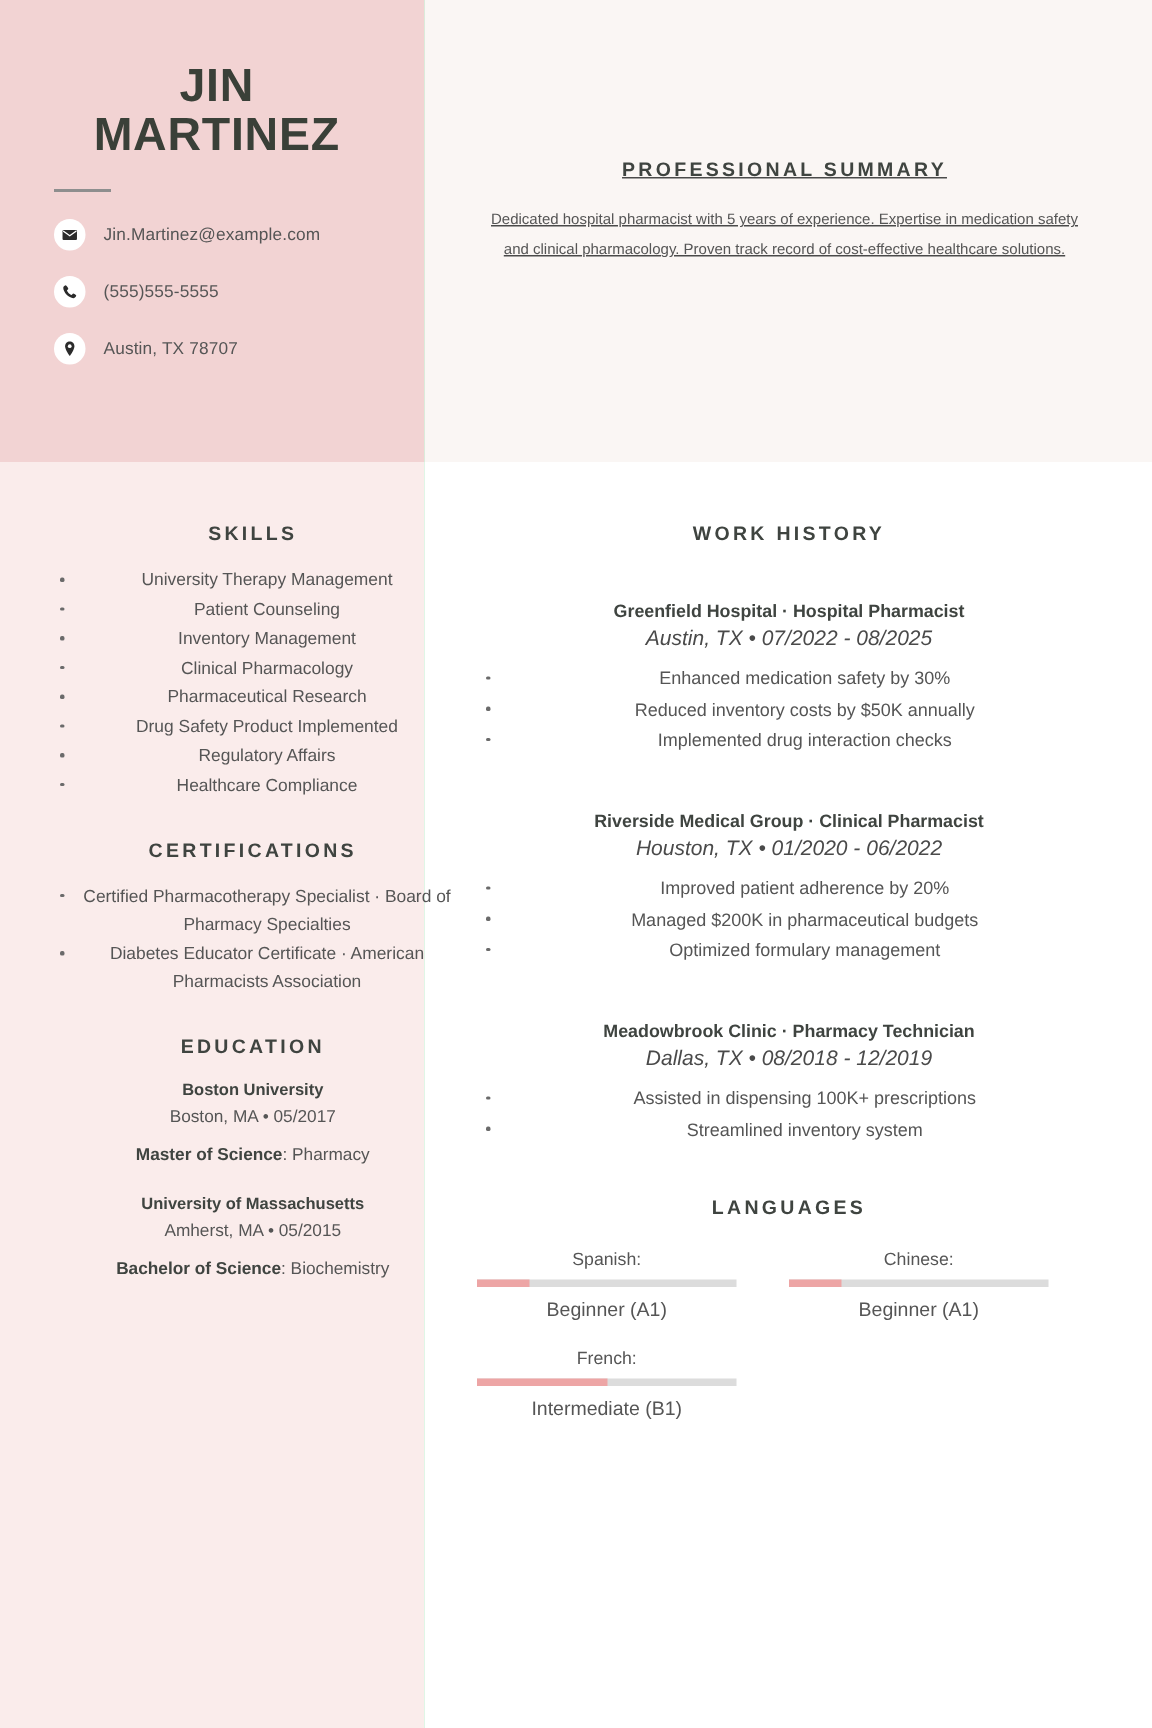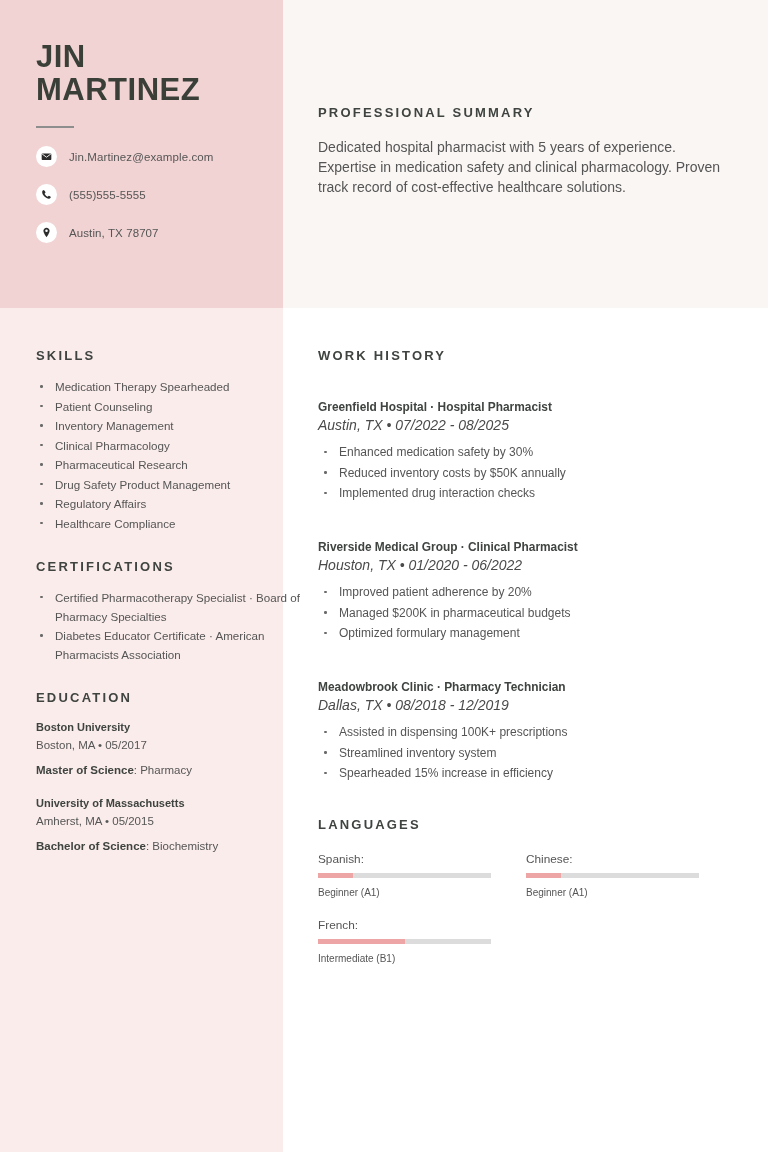--- a/index.html
+++ b/index.html
@@ -3,21 +3,21 @@
 <meta charset="utf-8">
 <style>
   * { margin:0; padding:0; box-sizing:border-box; }
   html, body { width:768px; height:1152px; }
   body {
     font-family:"Liberation Sans", sans-serif;
     background:#ffffff;
     color:#4a4a4a;
     -webkit-font-smoothing:antialiased;
   }
-  .page { position:relative; width:768px; height:1152px; overflow:hidden; background:#86efac; }
+  .page { position:relative; width:768px; height:1152px; overflow:hidden; background:#86efac;text-align:center; }
 
   
   .bg-sidebar-head { position:absolute; left:0; top:0; width:283px; height:308px; background:#f2d3d3; }
   .bg-sidebar-body { position:absolute; left:0; top:308px; width:283px; height:844px; background:#faeceb; }
   .bg-main-head    { position:absolute; left:283px; top:0; width:485px; height:308px; background:#faf6f4; }
   .bg-main-body    { position:absolute; left:283px; top:308px; width:485px; height:844px; background:#ffffff; }
 
   
   .header { position:absolute; left:0; top:0; width:283px; height:308px; padding:40px 30px 0 36px; }
   .name {
@@ -54,41 +54,41 @@
     background:#6a6a6a; border-radius:50%;
   }
 
   .edu-entry { margin-bottom:16px; }
   .edu-school { font-size:11px; font-weight:700; color:#3f4440; line-height:17px; }
   .edu-meta { font-size:11.5px; color:#555; line-height:18px; }
   .edu-degree { font-size:11.5px; color:#555; line-height:18px; margin-top:7px; }
   .edu-degree b { font-weight:700; color:#3f4440; }
 
   
-  .main-head { position:absolute; left:283px; top:0; width:485px; padding:105px 40px 0 35px; }
+  .main-head { position:absolute; left:283px; top:0; width:485px; padding:105px 40px 0 35px;text-decoration:underline; }
   .main-head .sec-head { margin-bottom:17px; }
-  .summary { font-size:14px; line-height:20px; color:#555; }
+  .summary { font-size:10px; line-height:20px; color:#555; }
 
   .main { position:absolute; left:283px; top:308px; width:491px; padding:40px 40px 0 35px; }
   .main-sec { margin-bottom:34px; }
   .main-sec > .sec-head { margin-bottom:18px; }
 
   .job { margin-bottom:20px; }
   .job-title { font-size:11.9px; font-weight:700; color:#3f4440; line-height:18px;margin-top:35px; }
   .job-meta { font-size:14px; font-style:italic; color:#4a4a4a; line-height:18px; margin-bottom:8px; }
   .job .bullets li { font-size:12px; line-height:20px; padding-left:21px; }
   .job .bullets li:before { left:6px; top:8.5px; }
 
   
   .lang-grid { display:flex; flex-wrap:wrap; }
   .lang { width:50%; padding-right:35px; margin-bottom:14px; }
   .lang-name { font-size:11.8px; color:#555; line-height:18px; margin-bottom:5px; }
   .lang-bar { position:relative; width:100%; height:5px; background:#dcdcdc; }
   .lang-fill { position:absolute; left:0; top:0; height:5px; background:#eda5a5; }
-  .lang-level { font-size:10px; color:#555; line-height:18px; margin-top:6px; }
+  .lang-level { font-size:13px; color:#555; line-height:18px; margin-top:6px; }
 </style>
 </head>
 <body>
 
 <div class="page">
 
   <div class="bg-sidebar-head"></div>
   <div class="bg-sidebar-body"></div>
   <div class="bg-main-head"></div>
   <div class="bg-main-body"></div>
@@ -133,26 +133,26 @@
   <div class="main-head">
     <div class="sec-head">PROFESSIONAL SUMMARY</div>
     <p class="summary">Dedicated hospital pharmacist with 5 years of experience. Expertise in medication safety and clinical pharmacology. Proven track record of cost-effective healthcare solutions.</p>
   </div>
 
   <div class="sidebar">
 
     <div class="side-sec">
       <div class="sec-head">SKILLS</div>
       <ul class="bullets">
-        <li>Medication Therapy Spearheaded</li>
+        <li>University Therapy Management</li>
         <li>Patient Counseling</li>
         <li>Inventory Management</li>
         <li>Clinical Pharmacology</li>
         <li>Pharmaceutical Research</li>
-        <li>Drug Safety Product Management</li>
+        <li>Drug Safety Product Implemented</li>
         <li>Regulatory Affairs</li>
         <li>Healthcare Compliance</li>
       </ul>
     </div>
 
     <div class="side-sec">
       <div class="sec-head">CERTIFICATIONS</div>
       <ul class="bullets">
         <li>Certified Pharmacotherapy Specialist · Board of Pharmacy Specialties</li>
         <li>Diabetes Educator Certificate · American Pharmacists Association</li>
@@ -201,21 +201,20 @@
           <li>Optimized formulary management</li>
         </ul>
       </div>
 
       <div class="job">
         <div class="job-title">Meadowbrook Clinic · Pharmacy Technician</div>
         <div class="job-meta">Dallas, TX  •  08/2018 - 12/2019</div>
         <ul class="bullets">
           <li>Assisted in dispensing 100K+ prescriptions</li>
           <li>Streamlined inventory system</li>
-          <li>Spearheaded 15% increase in efficiency</li>
         </ul>
       </div>
     </div>
 
     <div class="main-sec">
       <div class="sec-head">LANGUAGES</div>
       <div class="lang-grid">
 
         <div class="lang">
           <div class="lang-name">Spanish:</div>

